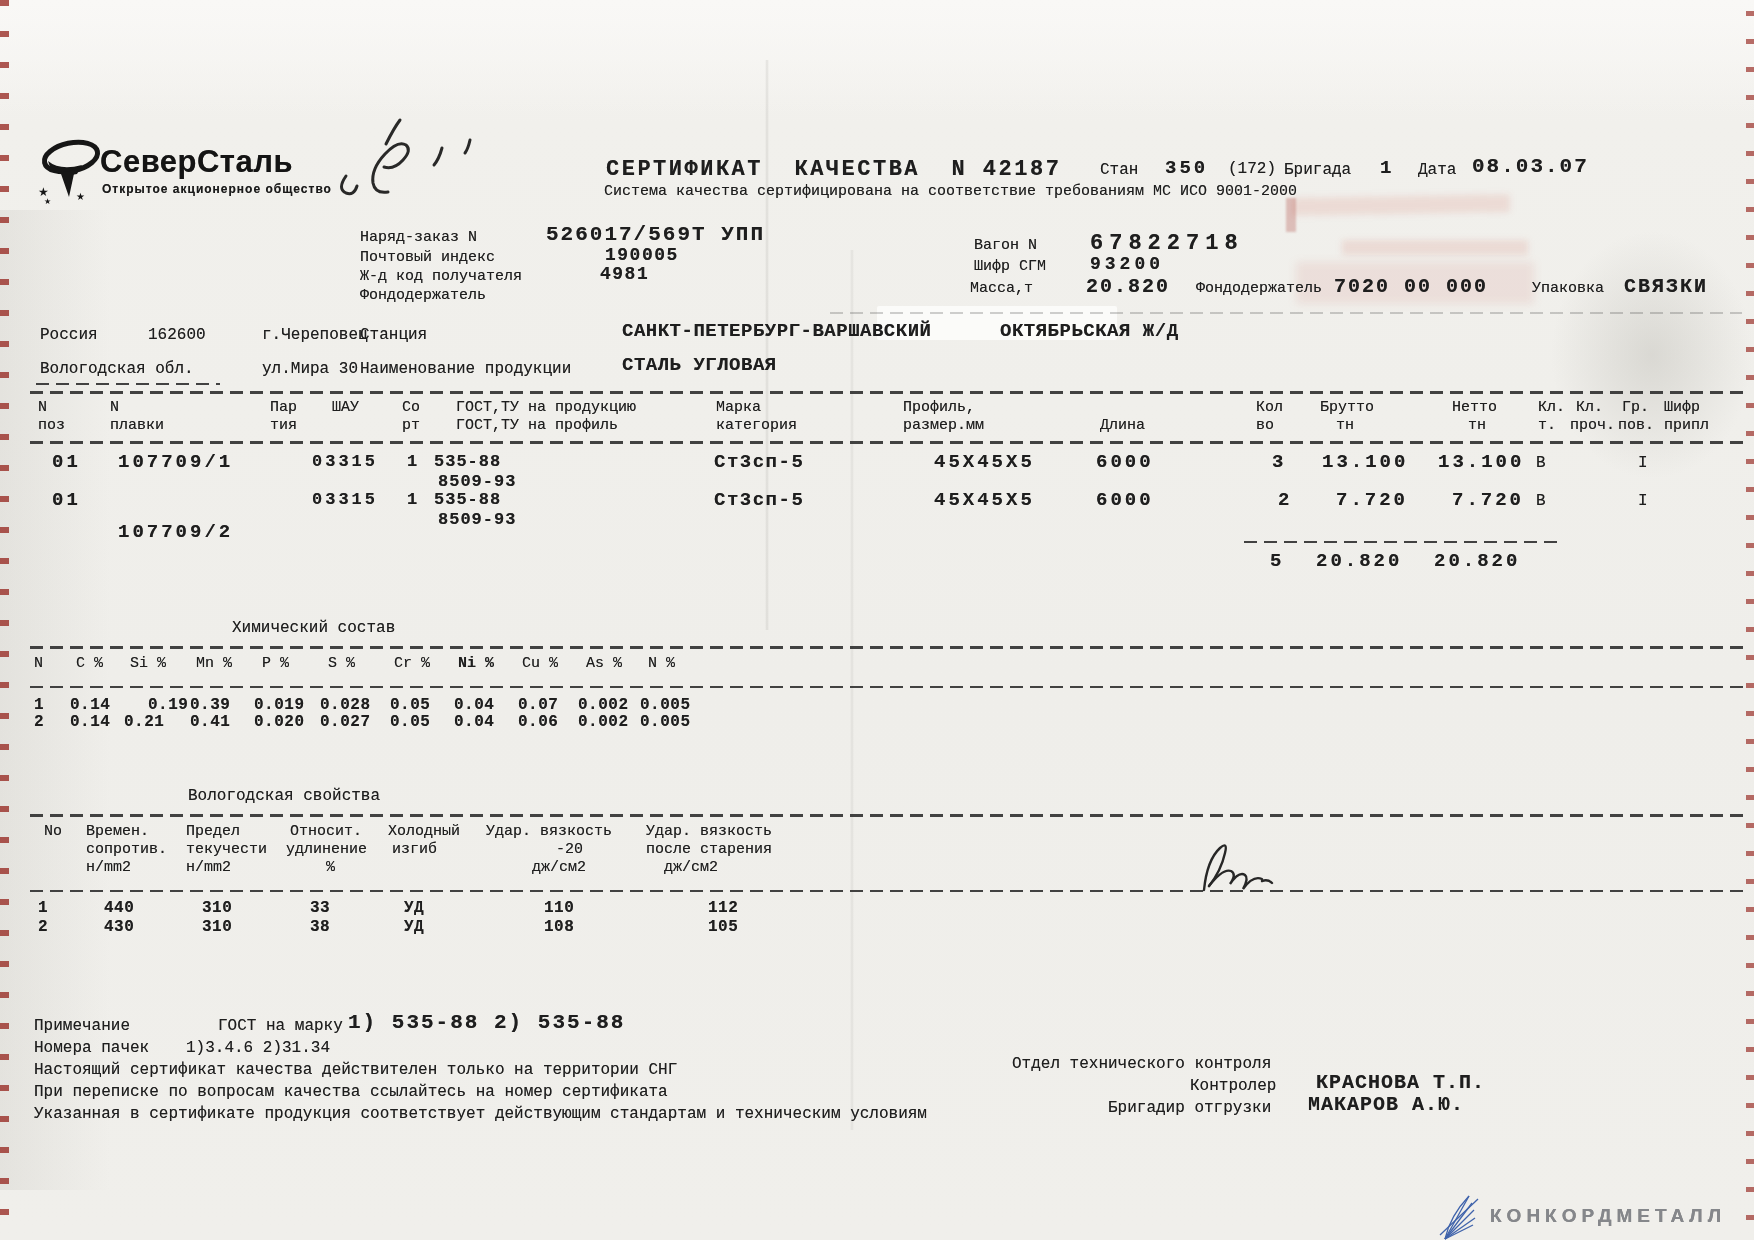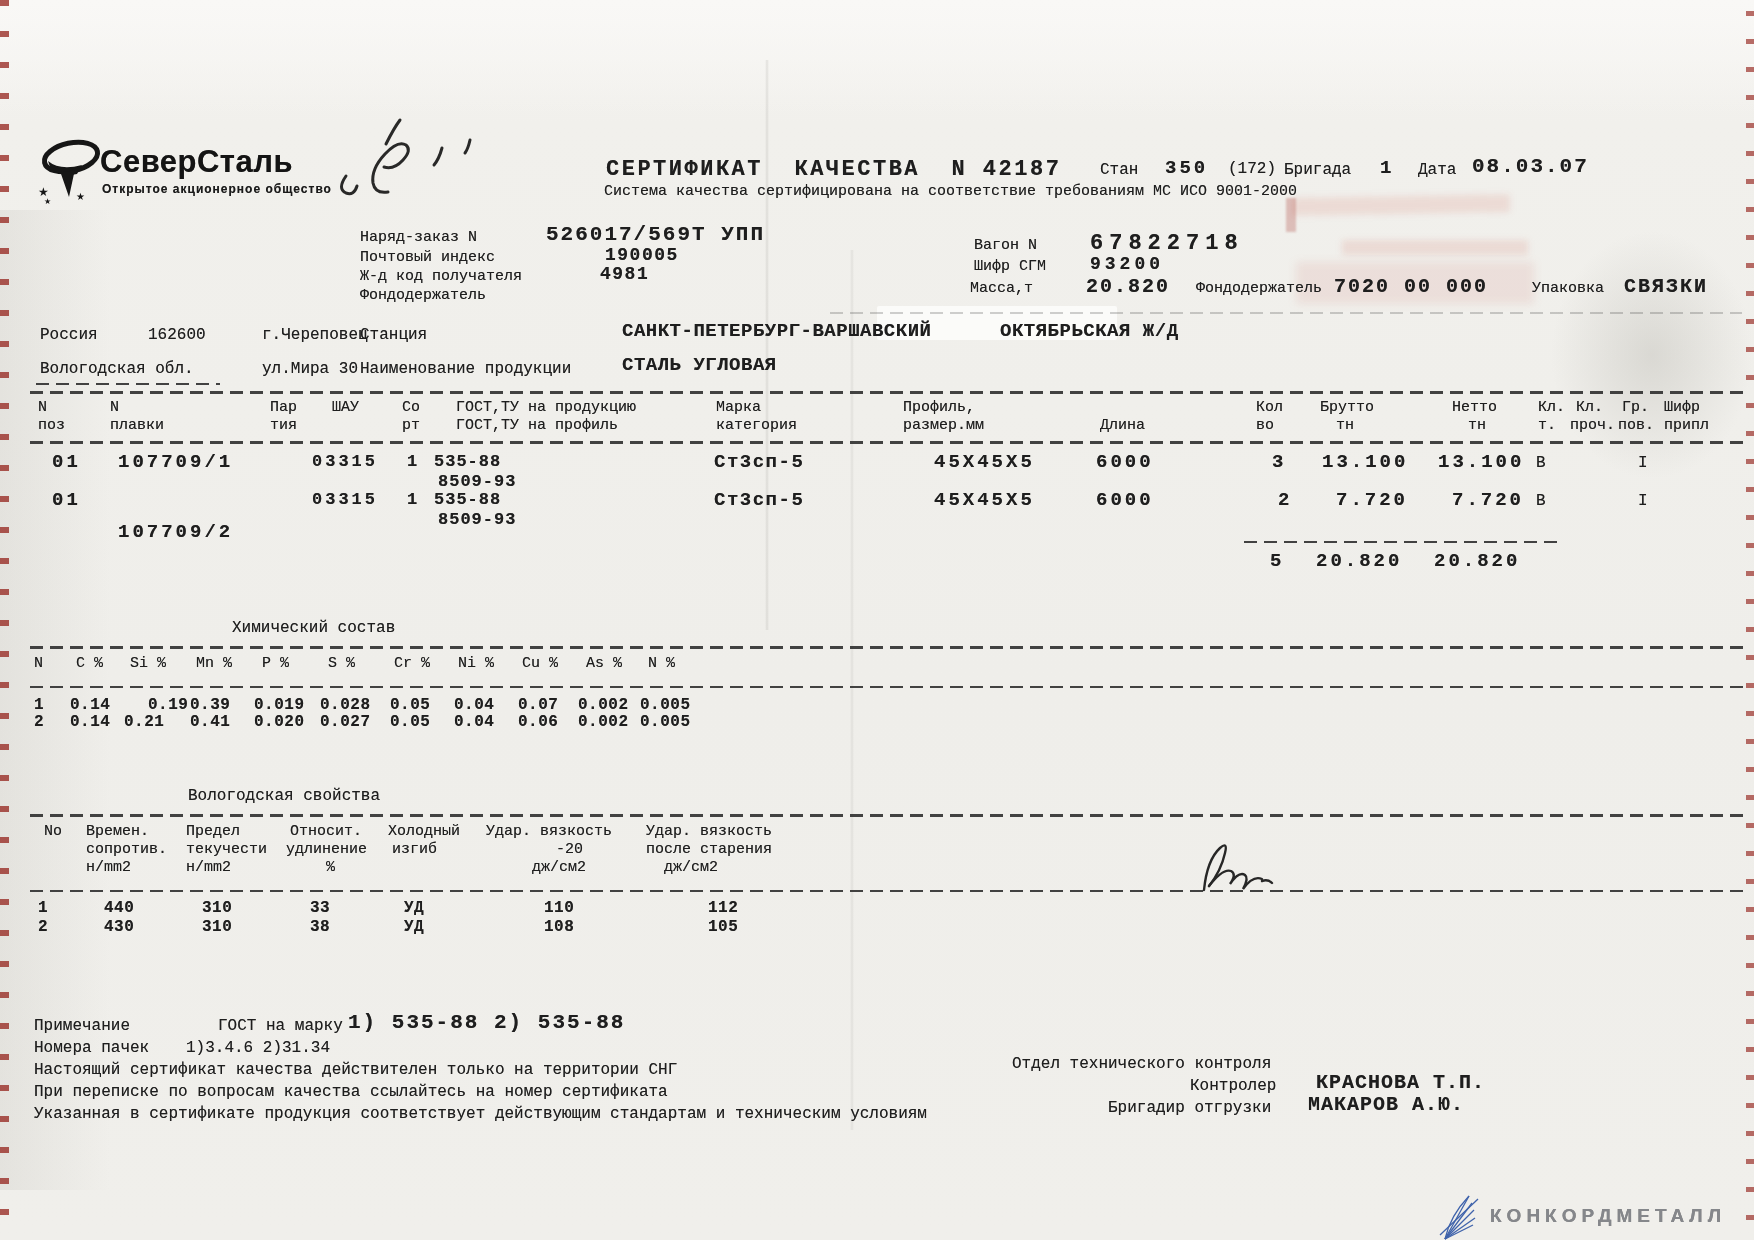--- a/index.html
+++ b/index.html
@@ -204,21 +204,21 @@
   <div>
     <span class="s f16" style="left:232px;top:620px;">Химический состав</span>
     <div class="dash thick" style="left:30px;top:646px;width:1716px;"></div>
     <span class="s f15" style="left:34px;top:656px;">N</span>
     <span class="s f15" style="left:76px;top:656px;">C %</span>
     <span class="s f15" style="left:130px;top:656px;">Si %</span>
     <span class="s f15" style="left:196px;top:656px;">Mn %</span>
     <span class="s f15" style="left:262px;top:656px;">P %</span>
     <span class="s f15" style="left:328px;top:656px;">S %</span>
     <span class="s f15" style="left:394px;top:656px;">Cr %</span>
-    <span class="s f15" style="left:458px;top:656px;">Ni %</span>
+    <span class="s f15" style="left:458px;top:656px;font-weight:bold;">Ni %</span>
     <span class="s f15" style="left:522px;top:656px;">Cu %</span>
     <span class="s f15" style="left:586px;top:656px;">As %</span>
     <span class="s f15" style="left:648px;top:656px;">N %</span>
     <div class="dash" style="left:30px;top:686px;width:1716px;"></div>
     <div>
       <span class="s chem" style="left:34px;top:697px;">1</span>
       <span class="s chem" style="left:70px;top:697px;">0.14</span>
       <span class="s chem" style="left:124px;top:697px;margin-left:24px;">0.19</span>
       <span class="s chem" style="left:190px;top:697px;">0.39</span>
       <span class="s chem" style="left:254px;top:697px;">0.019</span>

